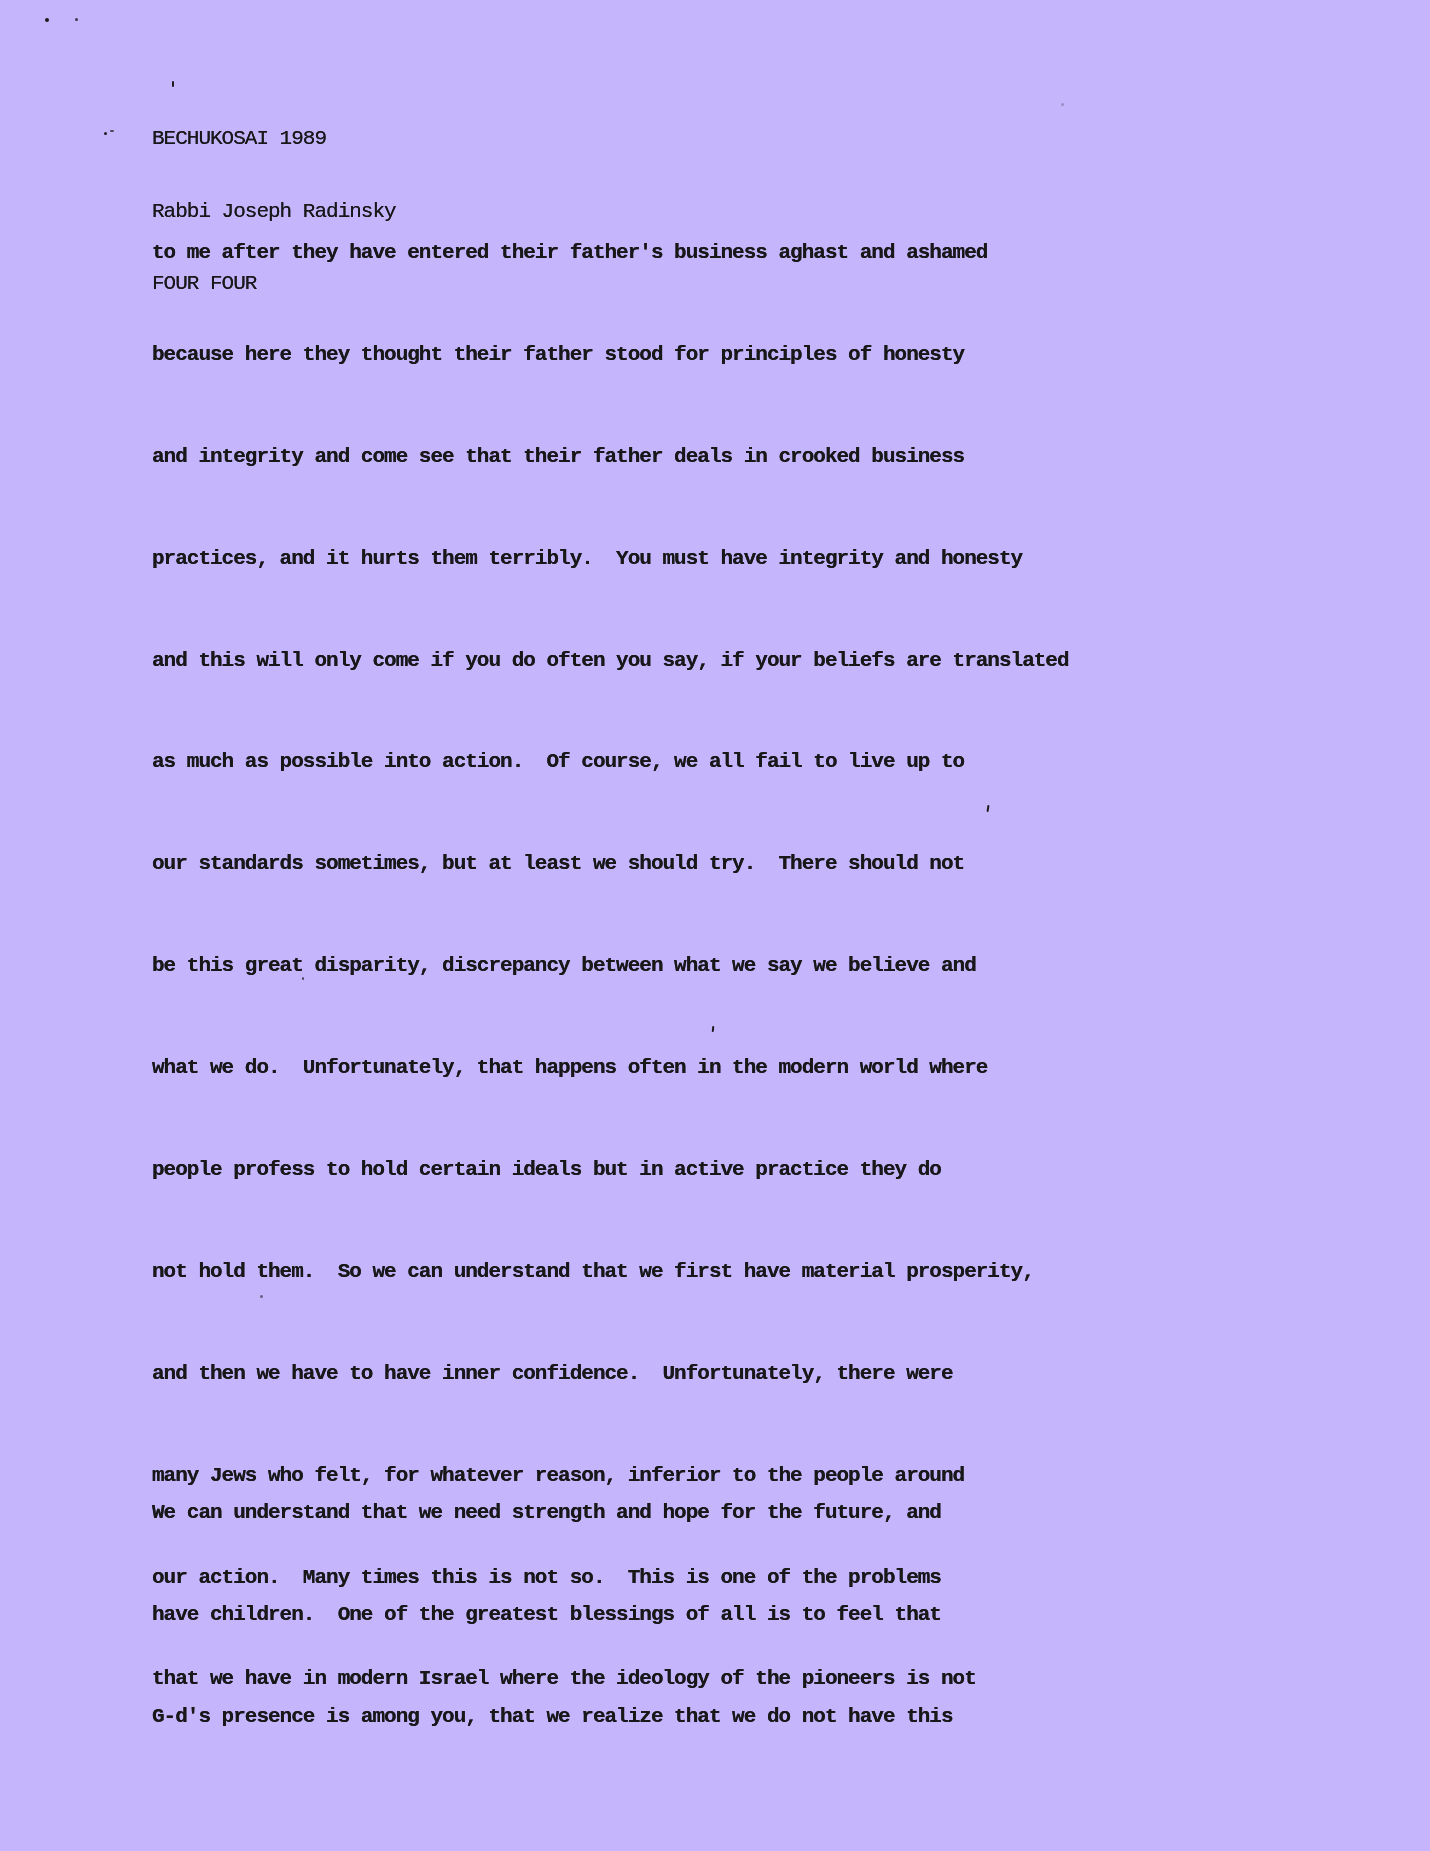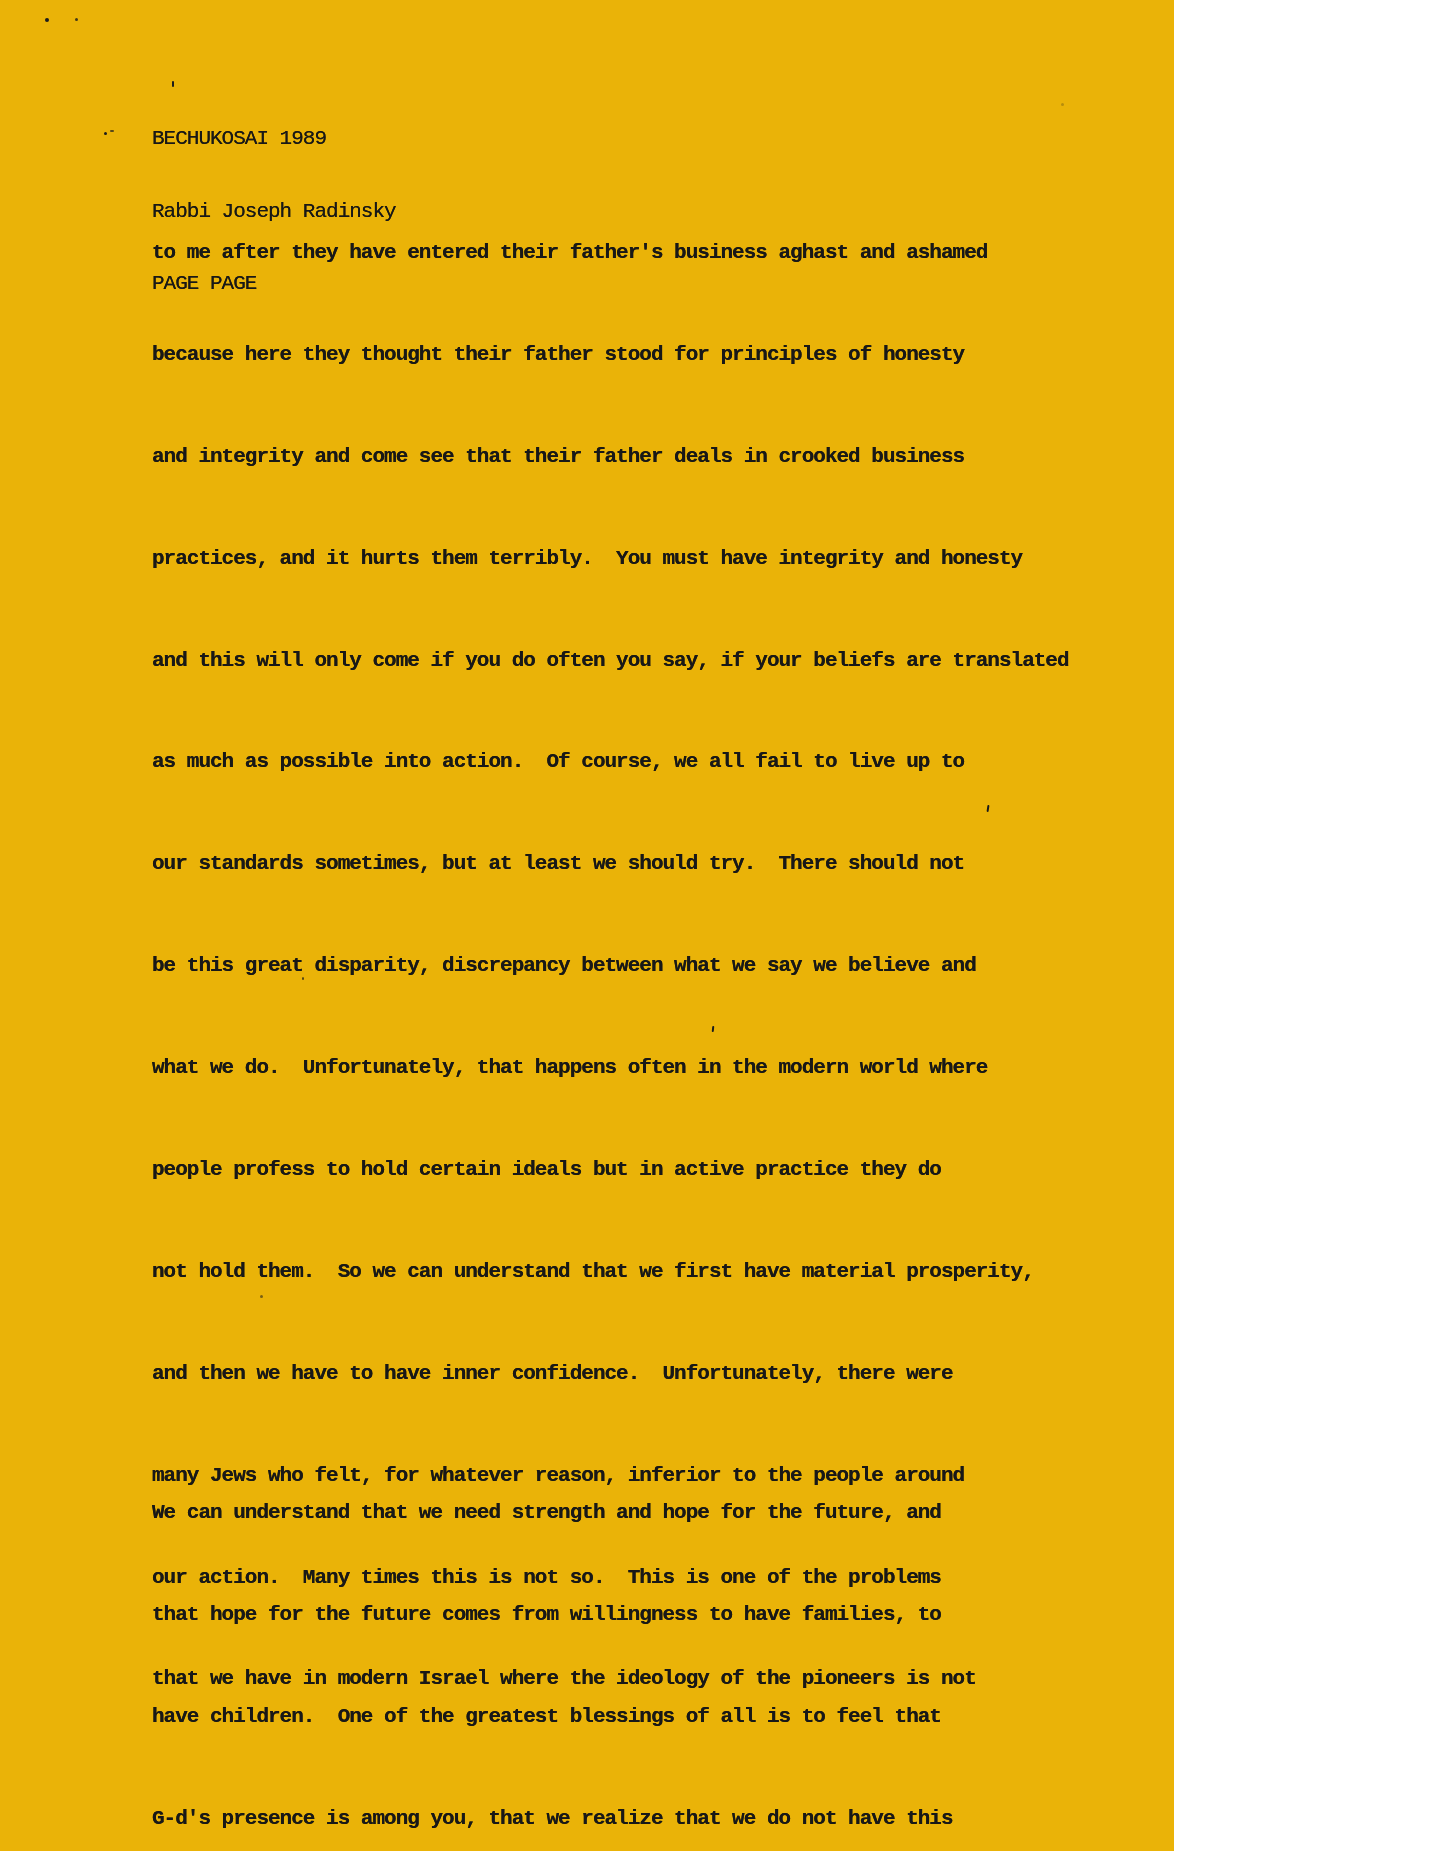--- a/index.html
+++ b/index.html
@@ -3,23 +3,23 @@
 <meta charset="utf-8">
 <title>Scanned typewritten page</title>
 <style>
   html, body {
     margin: 0;
     padding: 0;
     background: #ffffff;
   }
   .page {
     position: relative;
-    width: 1174px;
+    width: 1430px;
     height: 1851px;
-    background: #eab308;
+    background: #c4b5fd;
     overflow: hidden;
     font-family: "Liberation Mono", "DejaVu Sans Mono", monospace;
     color: #181818;
   }
   .typewriter {
     font-size: 21px;
     letter-spacing: -1px;
     text-shadow: 0 0 0.5px rgba(12,12,12,0.85);
     white-space: pre;
   }
@@ -65,21 +65,21 @@
   <div class="tick" style="left:110px; top:130px;  width:4px; height:2px; opacity:.7;"></div>
   <div class="speck" style="left:1061px;top:103px;  width:3px; height:3px; opacity:.25;"></div>
   <div class="tick" style="left:987px; top:805px;  width:2px; height:7px; transform:rotate(8deg);"></div>
   <div class="speck" style="left:302px; top:977px;  width:2px; height:3px; opacity:.75;"></div>
   <div class="tick" style="left:712px; top:1026px; width:2px; height:6px; transform:rotate(6deg);"></div>
   <div class="speck" style="left:260px; top:1295px; width:3px; height:3px; opacity:.55;"></div>
 
   <div class="doc-header typewriter">
     <div class="hline">BECHUKOSAI 1989</div>
     <div class="hline">Rabbi Joseph Radinsky</div>
-    <div class="hline">PAGE PAGE</div>
+    <div class="hline">FOUR FOUR</div>
   </div>
 
   <div class="para para-1 typewriter">
     <div class="line">to me after they have entered their father's business aghast and ashamed</div>
     <div class="line">because here they thought their father stood for principles of honesty</div>
     <div class="line">and integrity and come see that their father deals in crooked business</div>
     <div class="line">practices, and it hurts them terribly.  You must have integrity and honesty</div>
     <div class="line">and this will only come if you do often you say, if your beliefs are translated</div>
     <div class="line">as much as possible into action.  Of course, we all fail to live up to</div>
     <div class="line">our standards sometimes, but at least we should try.  There should not</div>
@@ -94,20 +94,19 @@
     
     
     
     
     
     
   </div>
 
   <div class="para para-2 typewriter">
     <div class="line">We can understand that we need strength and hope for the future, and</div>
-    <div class="line">that hope for the future comes from willingness to have families, to</div>
     <div class="line">have children.  One of the greatest blessings of all is to feel that</div>
     <div class="line">G-d's presence is among you, that we realize that we do not have this</div>
     
     
   </div>
 
 </div>
 
 </body></html>

